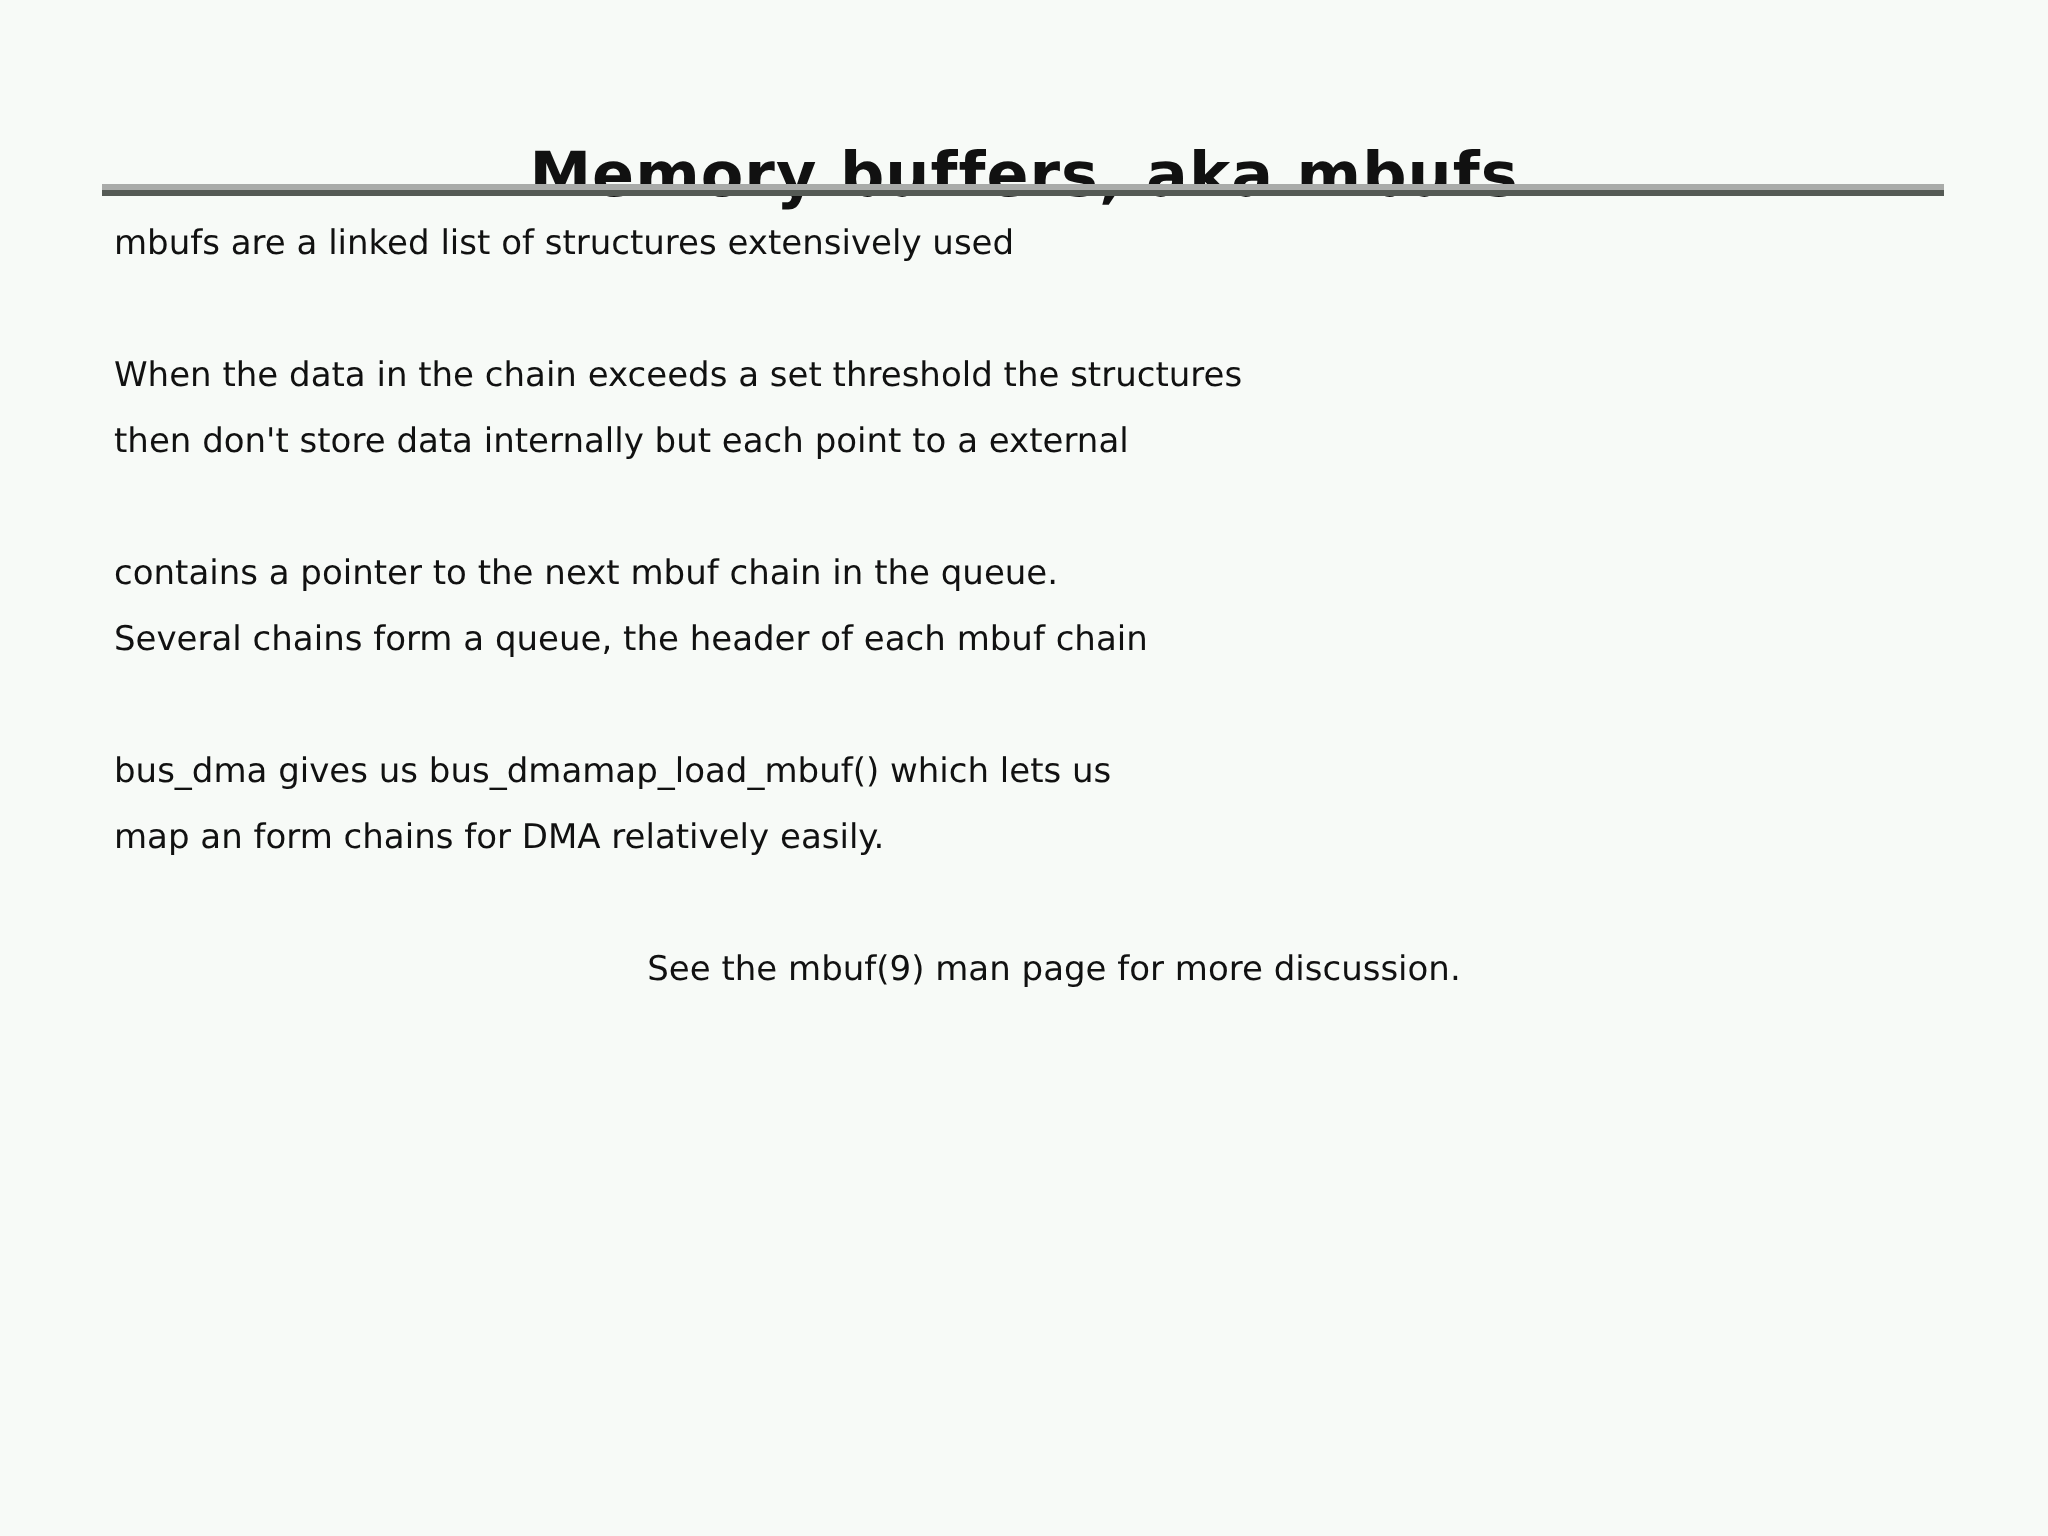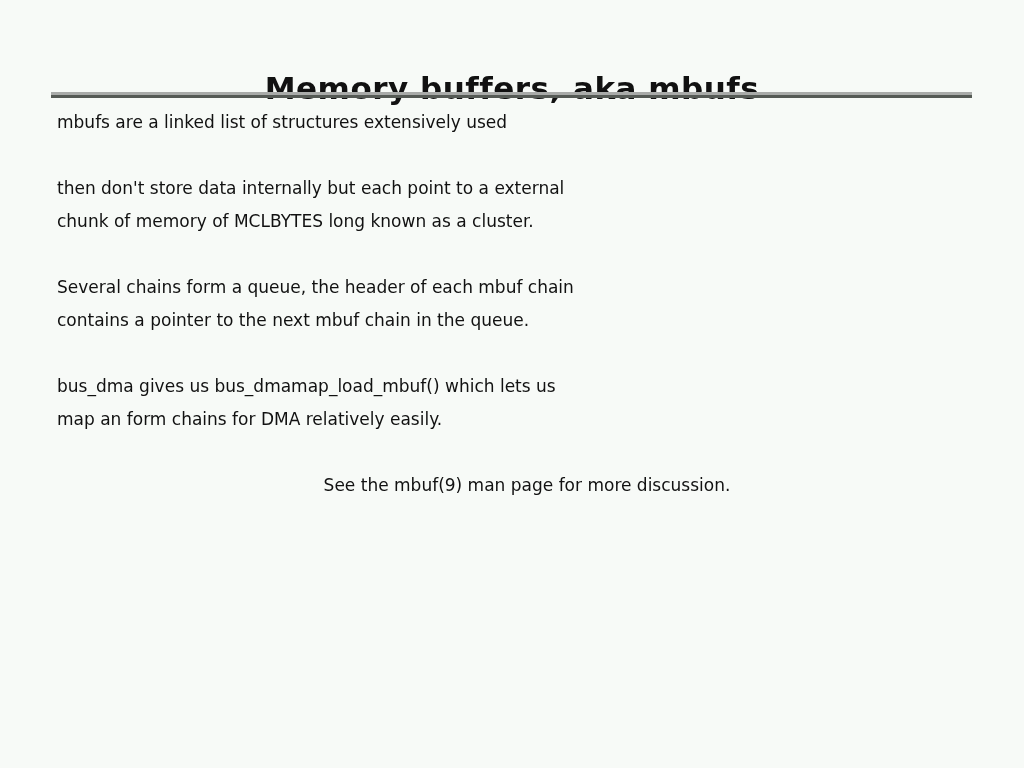--- a/index.html
+++ b/index.html
@@ -90,27 +90,27 @@
     <div class="rule-bottom"></div>
   </div>
 
   <div id="body-content">
 
     <p class="para">
       <span class="line">mbufs are a linked list of structures extensively used</span>
     </p>
 
     <p class="para">
+      <span class="line">When the data in the chain exceeds a set threshold the structures</span>
       <span class="line">then don't store data internally but each point to a external</span>
-      <span class="line">chunk of memory of MCLBYTES long known as a cluster.</span>
     </p>
 
     <p class="para">
+      <span class="line">contains a pointer to the next mbuf chain in the queue.</span>
       <span class="line">Several chains form a queue, the header of each mbuf chain</span>
-      <span class="line">contains a pointer to the next mbuf chain in the queue.</span>
     </p>
 
     <p class="para">
       <span class="line">bus_dma gives us bus_dmamap_load_mbuf() which lets us</span>
       <span class="line">map an form chains for DMA relatively easily.</span>
     </p>
 
     <p class="para">
       <span class="line">See the mbuf(9) man page for more discussion.</span>
     </p>

